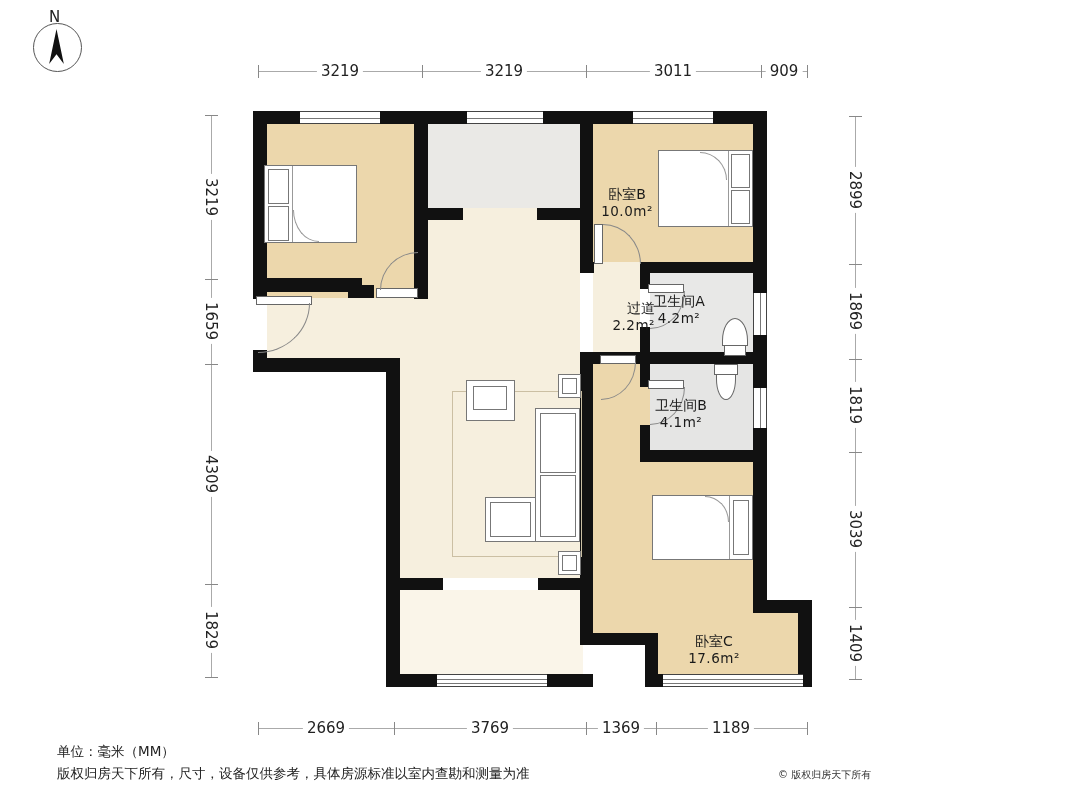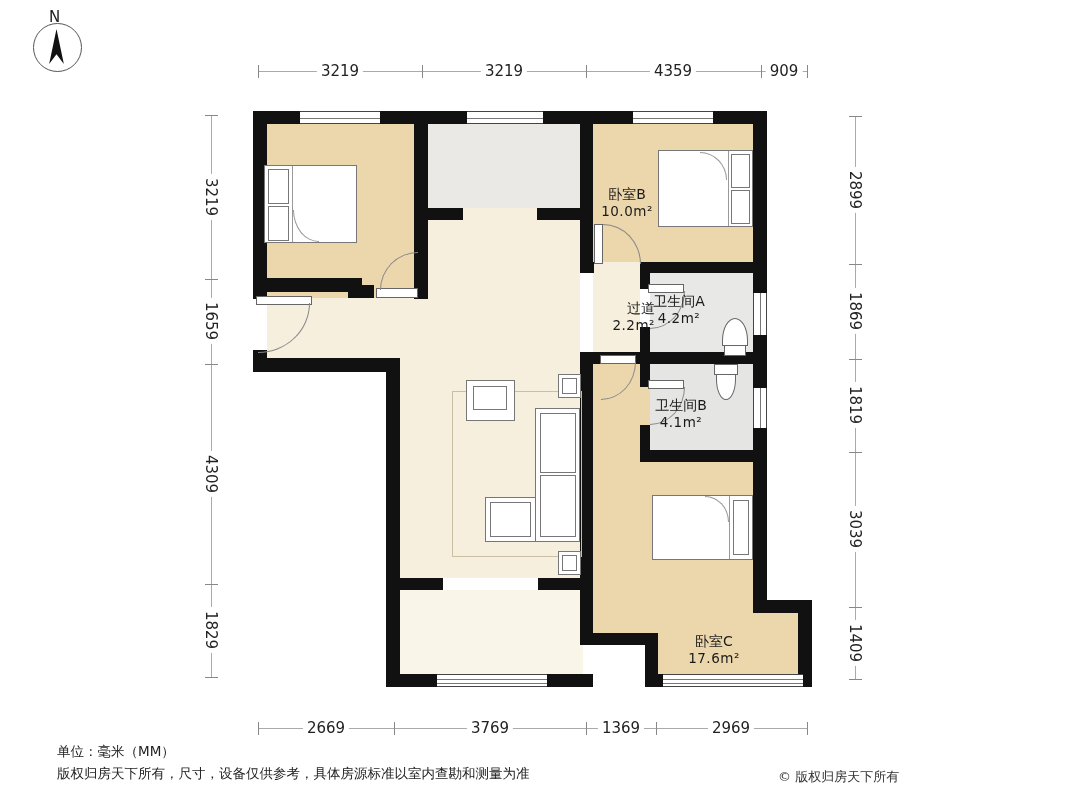--- a/index.html
+++ b/index.html
@@ -42,21 +42,21 @@
              transform:translate(-50%,-50%);white-space:nowrap;}
   .dim-label-v{position:absolute;background:#fff;color:#222;font-size:15px;padding:0 4px;
              transform:translate(-50%,-50%) rotate(90deg);white-space:nowrap;}
   
   .compass-circle{position:absolute;border:1px solid #555;border-radius:50%;background:#fff;}
   .compass-n{position:absolute;color:#222;font-size:15px;}
   .compass-arrow{position:absolute;background:#111;
      clip-path:polygon(50% 0%, 85% 100%, 50% 72%, 15% 100%);}
   
   .foot{position:absolute;color:#222;font-size:13.5px;white-space:nowrap;}
-  .copy{position:absolute;color:#333;font-size:13px;white-space:nowrap;}
+  .copy{position:absolute;color:#333;font-size:10px;white-space:nowrap;}
 </style>
 </head>
 <body>
 
 <div id="stage">
 
   <div class="compass-circle" style="left:33px;top:23px;width:47px;height:47px;"></div>
   <div class="compass-n" style="left:49px;top:8px;">N</div>
   <div class="compass-arrow" style="left:46px;top:29px;width:21px;height:35px;"></div>
 
@@ -204,33 +204,33 @@
   </div>
 
   <div class="dim-line-h" style="left:258px;top:71px;width:549px;"></div>
   <div class="tick-v" style="left:258px;top:65px;"></div>
   <div class="tick-v" style="left:422px;top:65px;"></div>
   <div class="tick-v" style="left:586px;top:65px;"></div>
   <div class="tick-v" style="left:761px;top:65px;"></div>
   <div class="tick-v" style="left:807px;top:65px;"></div>
   <div class="dim-label" style="left:340px;top:71px;">3219</div>
   <div class="dim-label" style="left:504px;top:71px;">3219</div>
-  <div class="dim-label" style="left:673px;top:71px;">4359</div>
+  <div class="dim-label" style="left:673px;top:71px;">3011</div>
   <div class="dim-label" style="left:784px;top:71px;">909</div>
 
   <div class="dim-line-h" style="left:258px;top:728px;width:549px;"></div>
   <div class="tick-v" style="left:258px;top:722px;"></div>
   <div class="tick-v" style="left:394px;top:722px;"></div>
   <div class="tick-v" style="left:586px;top:722px;"></div>
   <div class="tick-v" style="left:656px;top:722px;"></div>
   <div class="tick-v" style="left:807px;top:722px;"></div>
   <div class="dim-label" style="left:326px;top:728px;">2669</div>
   <div class="dim-label" style="left:490px;top:728px;">3769</div>
   <div class="dim-label" style="left:621px;top:728px;">1369</div>
-  <div class="dim-label" style="left:731px;top:728px;">2969</div>
+  <div class="dim-label" style="left:731px;top:728px;">1189</div>
 
   <div class="dim-line-v" style="left:211px;top:115px;height:562px;"></div>
   <div class="tick-h" style="left:205px;top:115px;"></div>
   <div class="tick-h" style="left:205px;top:279px;"></div>
   <div class="tick-h" style="left:205px;top:364px;"></div>
   <div class="tick-h" style="left:205px;top:584px;"></div>
   <div class="tick-h" style="left:205px;top:677px;"></div>
   <div class="dim-label-v" style="left:211px;top:197px;">3219</div>
   <div class="dim-label-v" style="left:211px;top:321px;">1659</div>
   <div class="dim-label-v" style="left:211px;top:474px;">4309</div>

